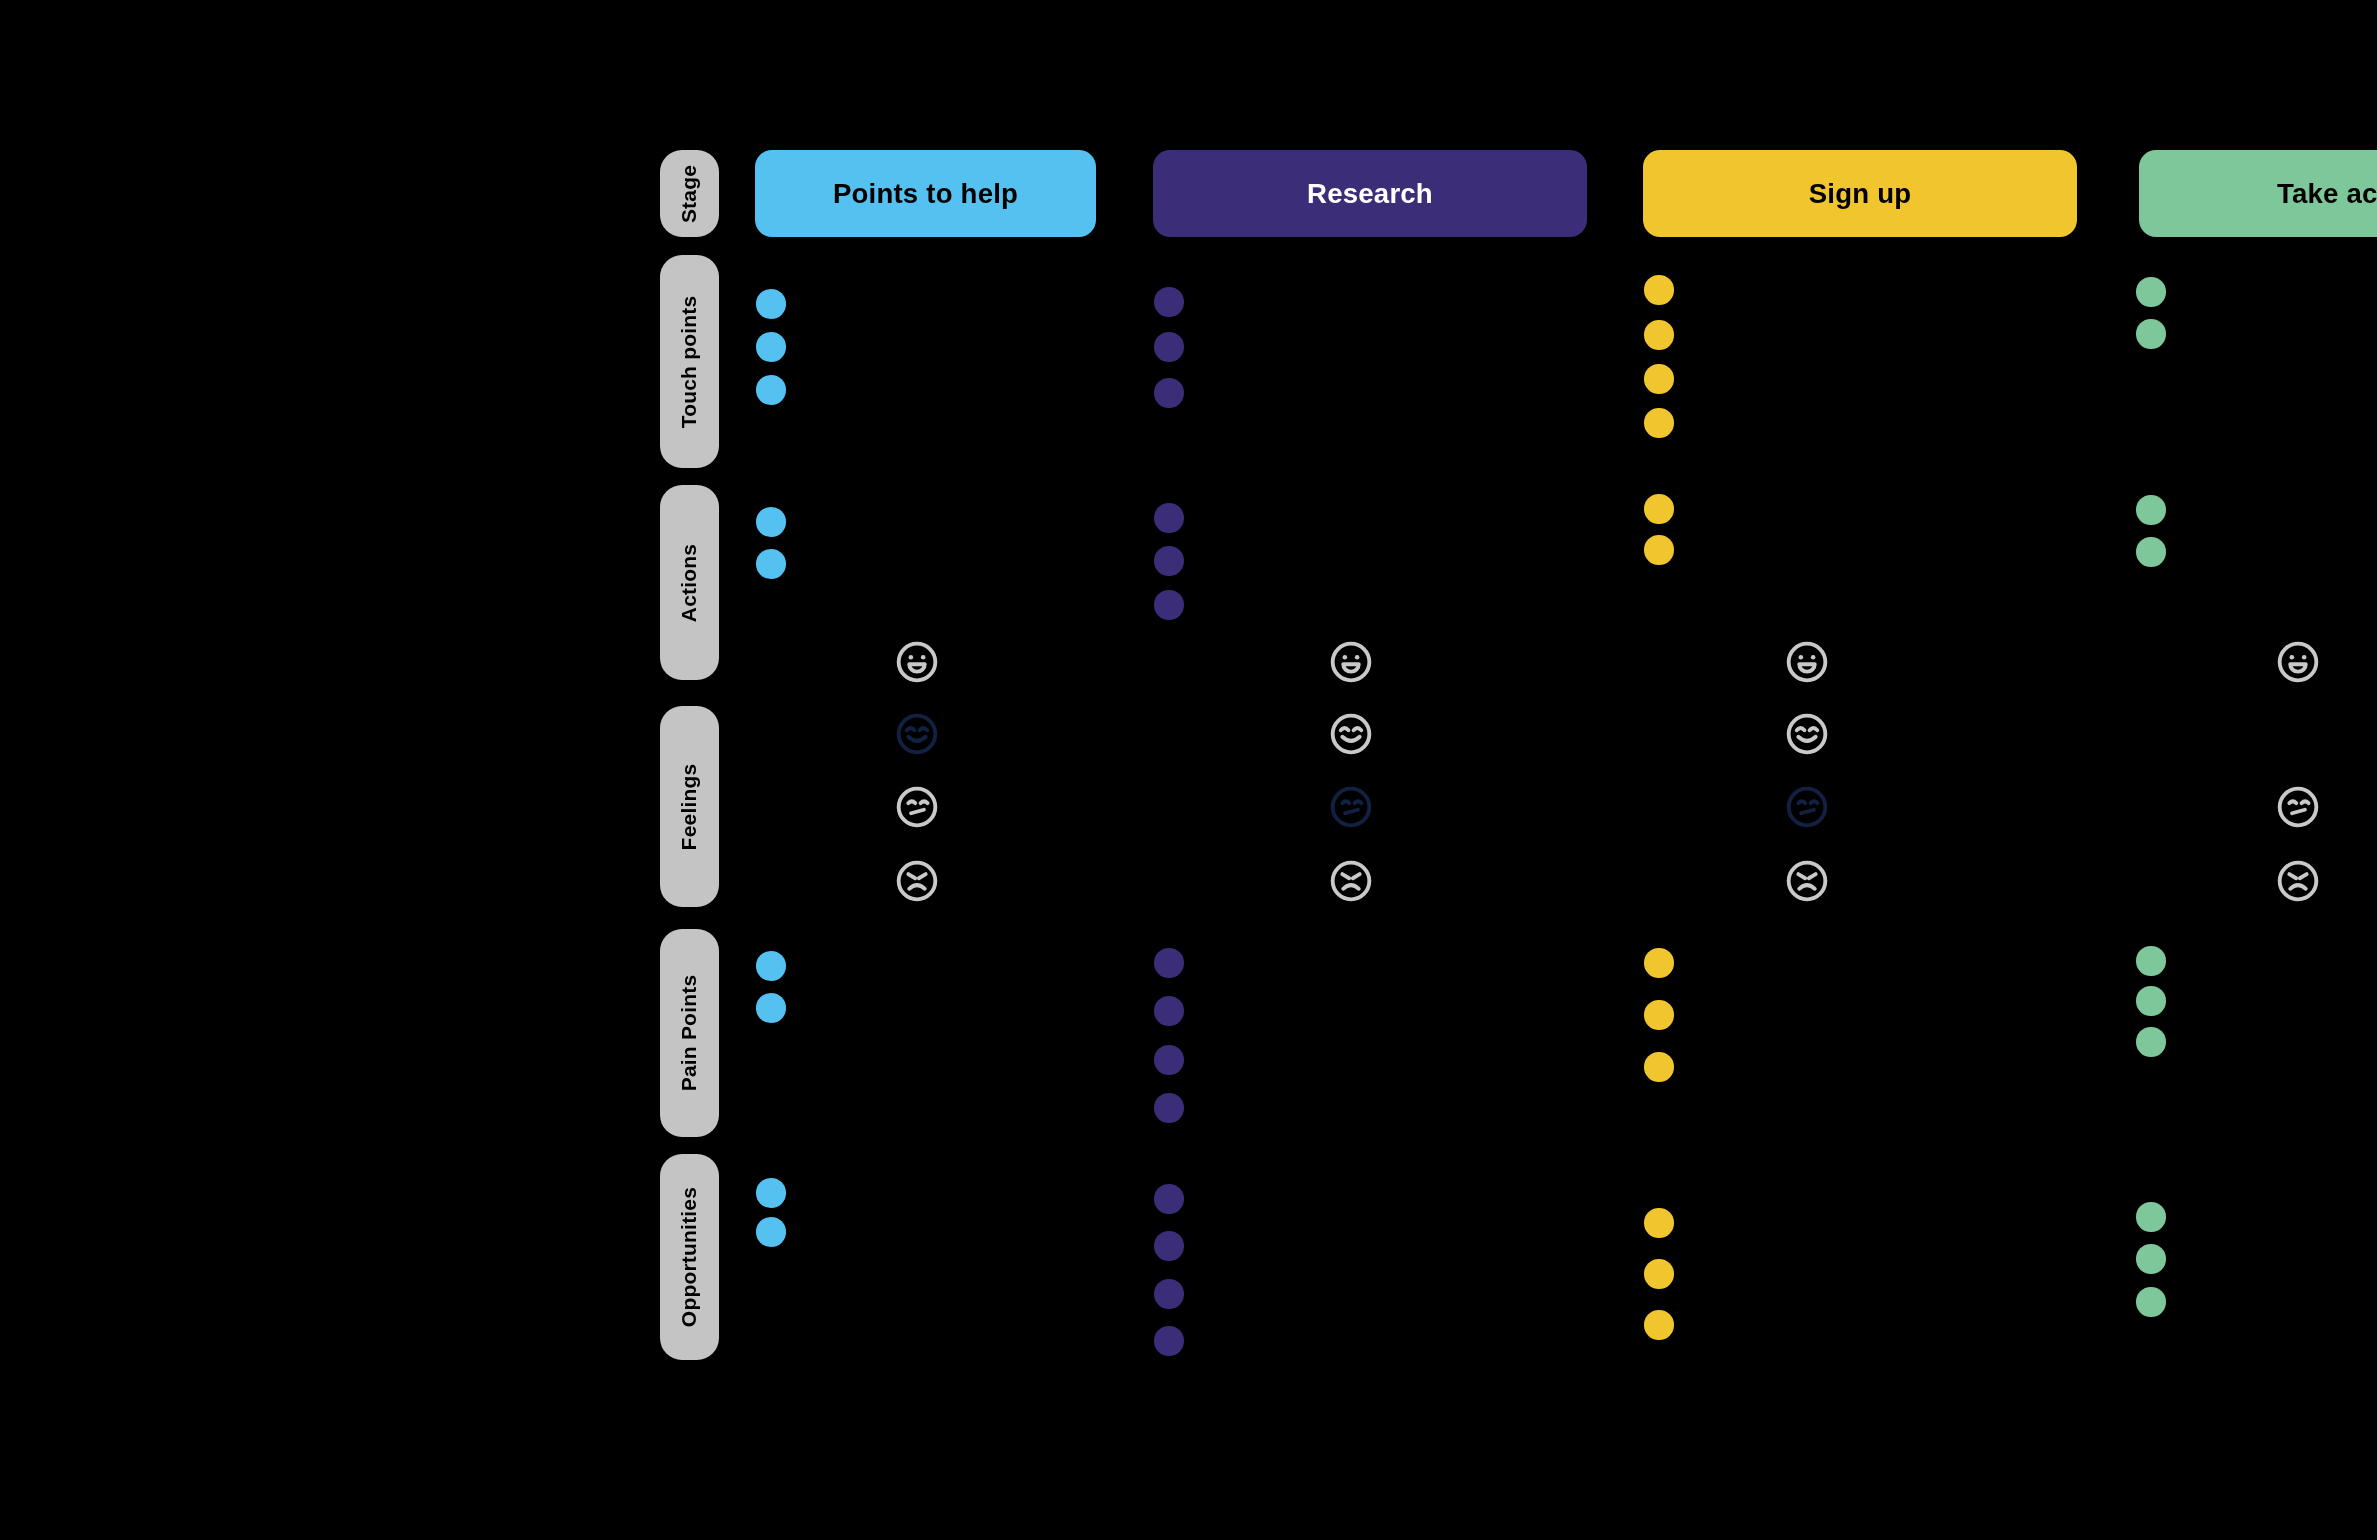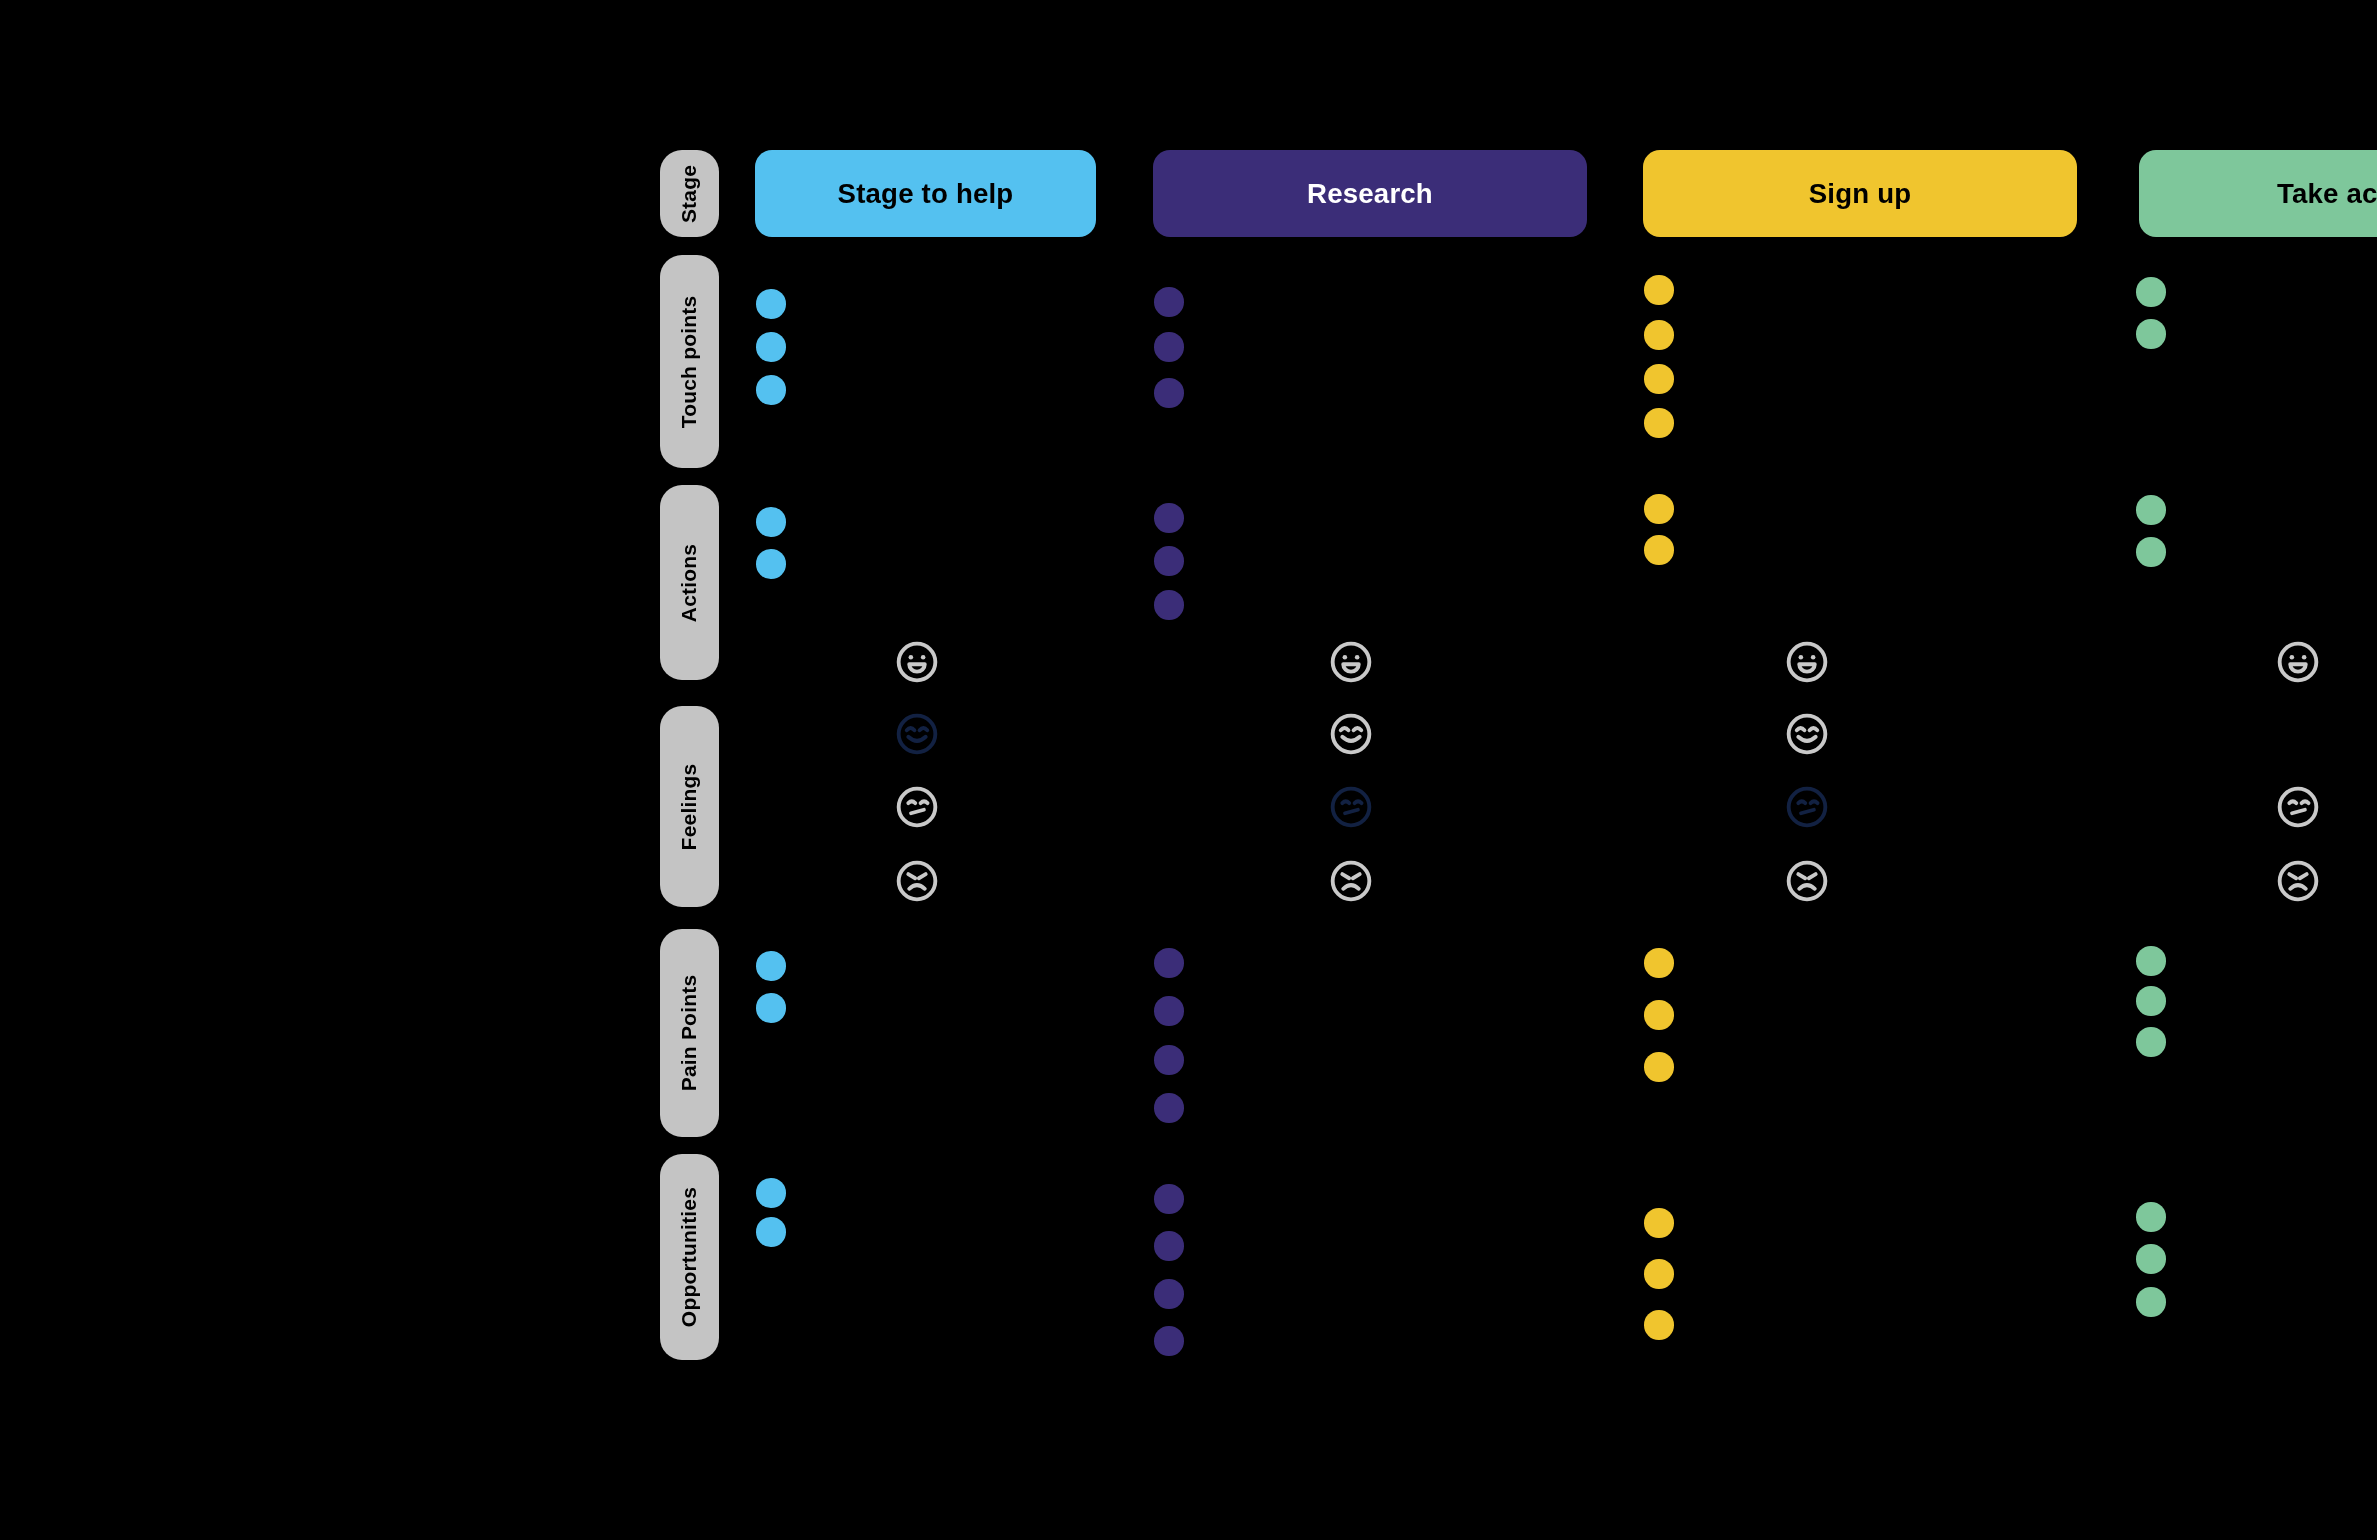--- a/index.html
+++ b/index.html
@@ -104,21 +104,21 @@
   <div class="row-label" id="rl-feelings" style="background-color: rgb(196, 196, 196);">
     <span class="vtext">Feelings</span>
   </div>
   <div class="row-label" id="rl-pain" style="background-color: rgb(196, 196, 196);">
     <span class="vtext">Pain Points</span>
   </div>
   <div class="row-label" id="rl-opps" style="background-color: rgb(196, 196, 196);">
     <span class="vtext">Opportunities</span>
   </div>
 
-  <div class="stage-header" id="sh-0" style="background-color: rgb(84, 193, 240); color: rgb(0, 0, 0);">Stage to help</div>
+  <div class="stage-header" id="sh-0" style="background-color: rgb(84, 193, 240); color: rgb(0, 0, 0);">Points to help</div>
   <div class="stage-header" id="sh-2" style="background-color: rgb(240, 197, 46); color: rgb(0, 0, 0);">Sign up</div>
   <div class="stage-header" id="sh-1" style="background-color: rgb(59, 45, 120); color: rgb(255, 255, 255);">Research</div>
   <div class="stage-header" id="sh-3" style="background-color: rgb(126, 199, 155); color: rgb(0, 0, 0);">Take action</div>
 
   <div id="cellLayer">
       <div class="dot" style="left: 756px; top: 289px; background: rgb(84, 193, 240);"></div>
       <div class="dot" style="left: 756px; top: 332px; background: rgb(84, 193, 240);"></div>
       <div class="dot" style="left: 756px; top: 375px; background: rgb(84, 193, 240);"></div>
       <div class="dot" style="left: 1154px; top: 287px; background: rgb(59, 45, 120);"></div>
       <div class="dot" style="left: 1154px; top: 332px; background: rgb(59, 45, 120);"></div>

